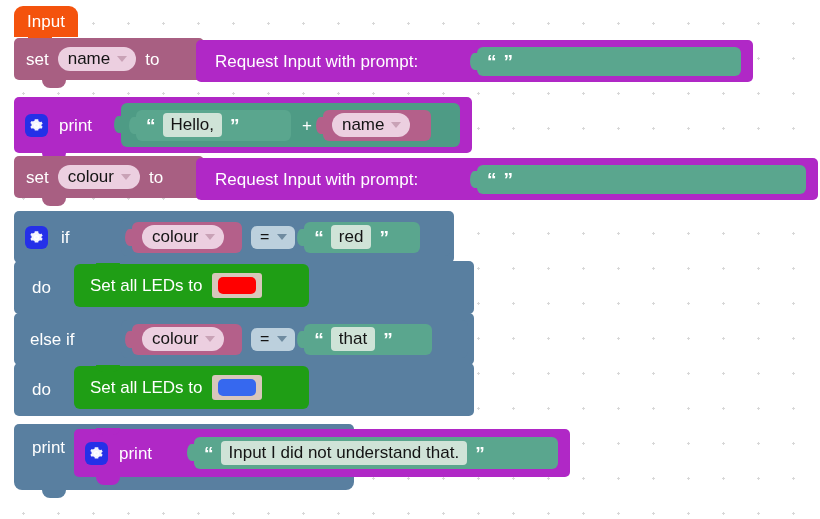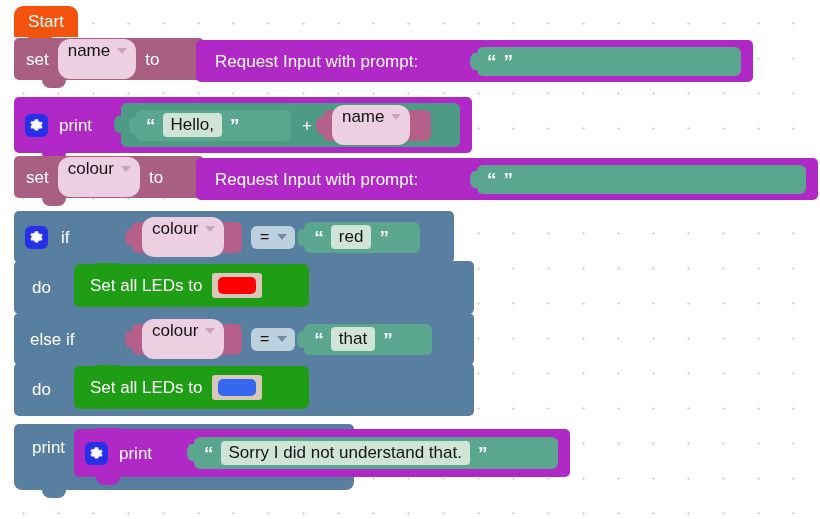--- a/index.html
+++ b/index.html
@@ -43,21 +43,21 @@
 
   
   .rose{background:#b4608a;border-radius:6px;}
 
   
   .cmp{background:#597fa0;border-radius:6px;}
 
   
   .field-pill{
     display:inline-flex;align-items:center;gap:7px;
-    background:#eccfe0;border-radius:12px;padding:3px 9px 20px 10px;
+    background:#eccfe0;border-radius:12px;padding:3px 9px 4px 10px;
     color:#141414;font-size:17px;line-height:1;white-space:nowrap;
   }
   .field-text{
     display:inline-flex;align-items:center;
     background:#cfe3d7;border-radius:4px;padding:3px 8px 4px 8px;
     color:#141414;font-size:17px;line-height:1;white-space:nowrap;
   }
   .field-op{
     display:inline-flex;align-items:center;gap:8px;
     background:#bcd0dd;border-radius:6px;padding:3px 8px 4px 9px;
@@ -82,21 +82,21 @@
   .swatch{width:38px;height:17px;border-radius:5px;}
 
   .row{display:flex;align-items:center;height:100%;}
 </style>
 </head>
 <body>
 
 <div id="canvas">
 
   <div class="blk" id="start">
-    <span class="lbl">Start</span>
+    <span class="lbl">Input</span>
   </div>
   <div class="blk" id="start-bump"></div>
 
   <div class="blk set-blk" style="left:14px;top:38px;width:190px;height:42px;">
     <div class="row" style="padding-left:12px;gap:9px;">
       <span class="lbl">set</span>
       <span class="field-pill">
         <span>name</span>
         <i class="caret pink"></i>
       </span>
@@ -301,19 +301,19 @@
       </span>
       <span class="lbl">print</span>
     </div>
     <div class="blk" style="left:22px;top:-1px;width:24px;height:7px;background:#b028c6;border-radius:0 0 8px 8px;"></div>
     <div class="blk" style="left:22px;top:48px;width:24px;height:8px;background:#b028c6;border-radius:0 0 8px 8px;"></div>
   </div>
 
   <div class="blk teal" style="left:194px;top:437px;width:364px;height:32px;">
     <div class="row" style="padding-left:10px;gap:8px;">
       <span class="quote">“</span>
-      <span class="field-text">Sorry I did not understand that.</span>
+      <span class="field-text">Input I did not understand that.</span>
       <span class="quote">”</span>
     </div>
     <div class="plug" style="background:#5aa68e;top:7px;"></div>
   </div>
 
 </div>
 
 </body></html>

